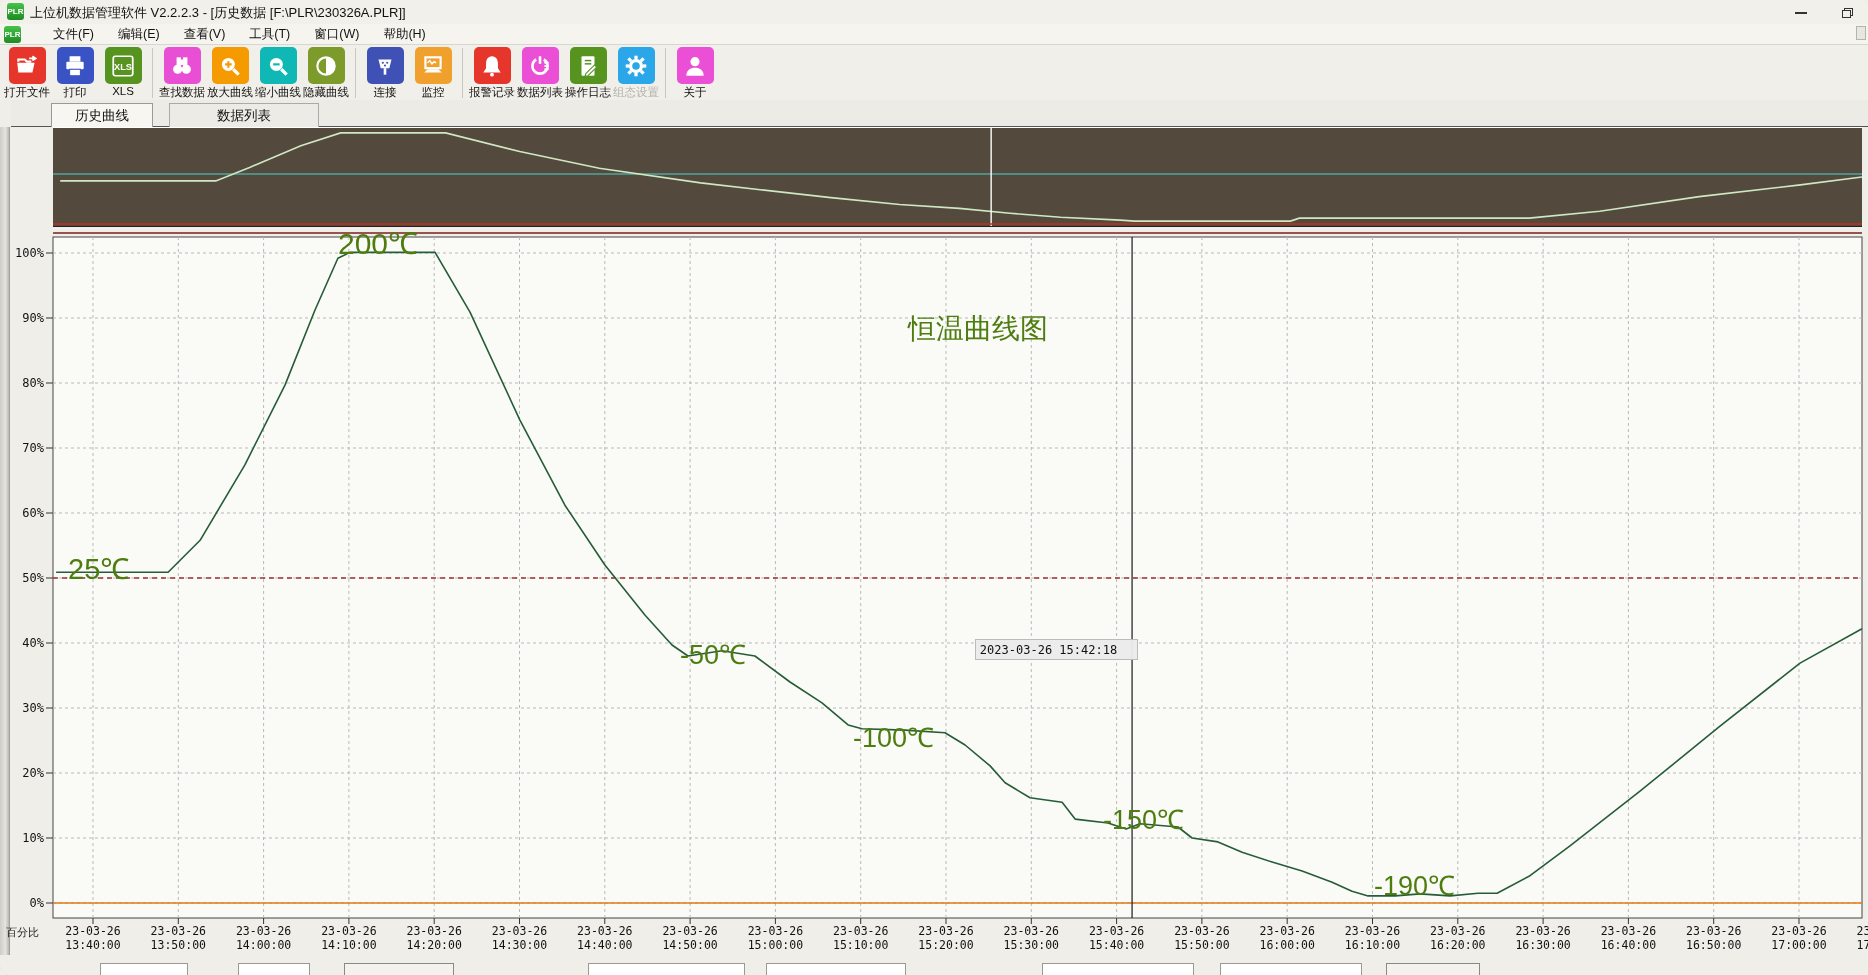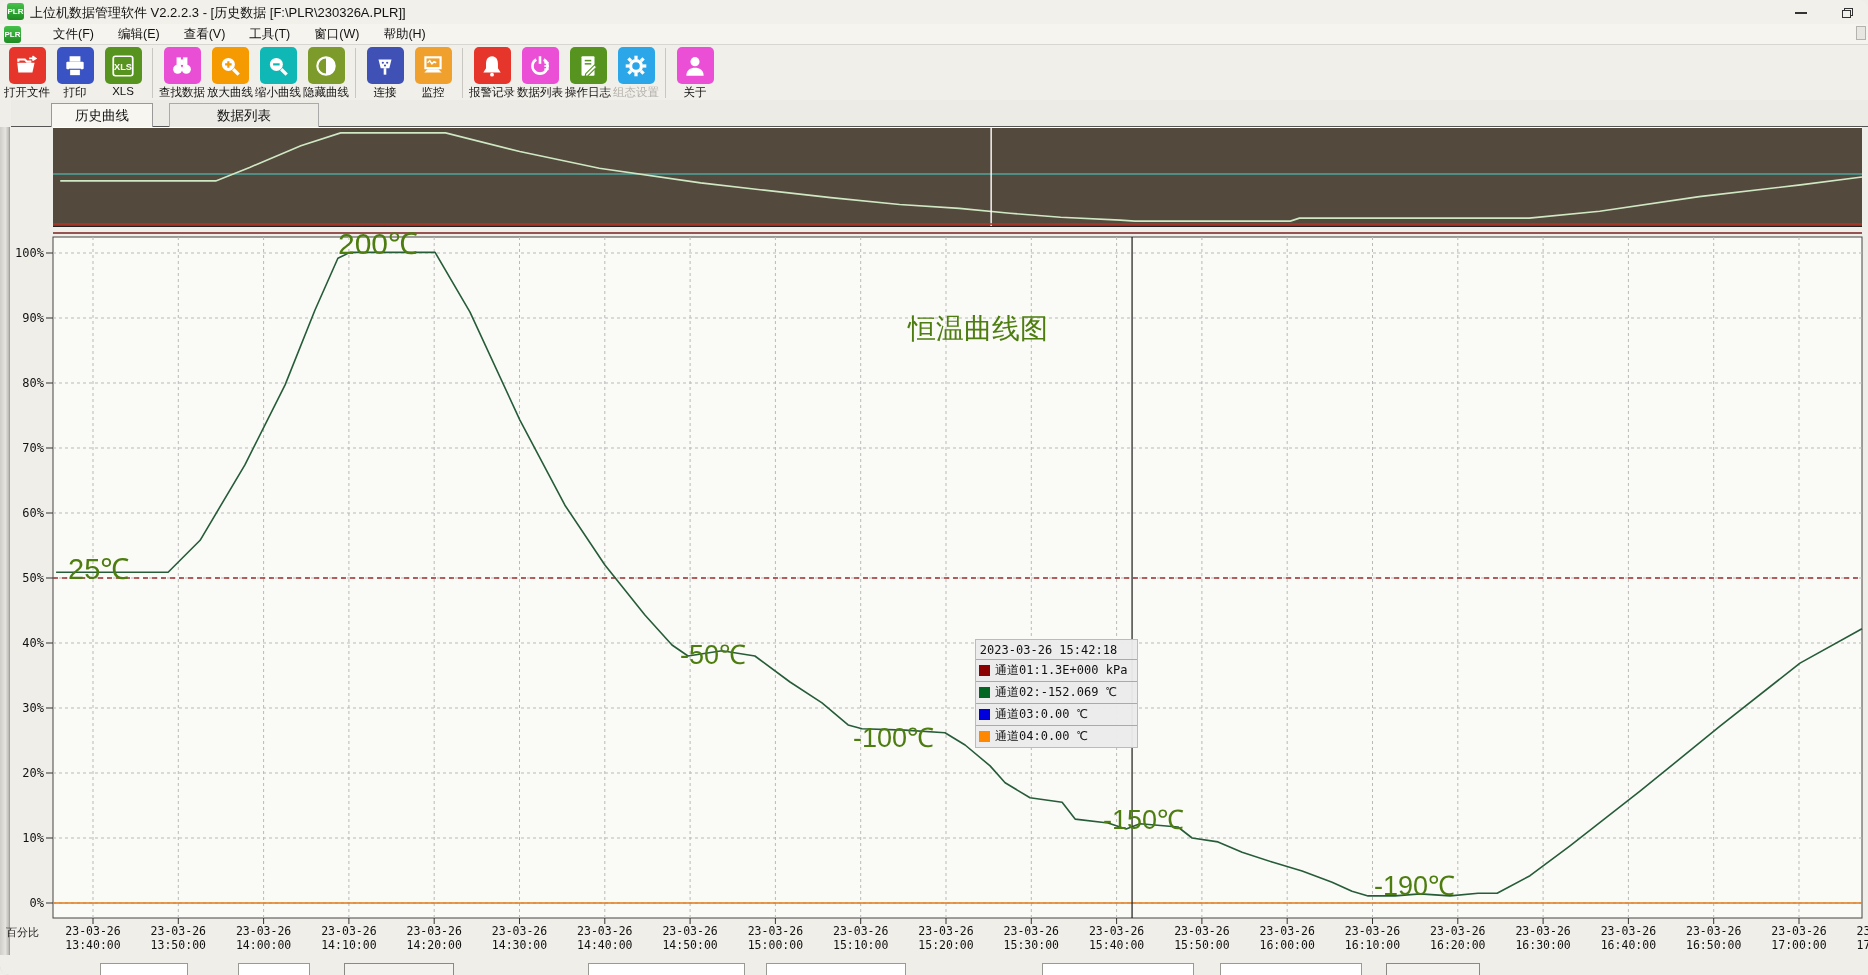--- a/index.html
+++ b/index.html
@@ -404,38 +404,20 @@
       <div class="txt anno" style="left: 1103px; top: 780px; font-size: 27px;">-150℃</div>
       <div class="txt anno" style="left: 1374px; top: 846px; font-size: 27px;">-190℃</div>
     </div>
 
   <div class="txt axis-unit" style="left:6px; top:925px;">百分比</div>
 
   <div class="txt anno" id="chart-title-anno" style="left: 908px; top: 290px; font-size: 28px;">恒温曲线图</div>
 
   <div class="tooltip">
     <div class="tt-head">2023-03-26 15:42:18</div>
-    <div id="tt-rows">
-        <div class="tt-row">
-          <div class="tt-swatch" style="background: rgb(139, 0, 0);"></div>
-          <span>通道01:1.3E+000 kPa</span>
-        </div>
-        <div class="tt-row">
-          <div class="tt-swatch" style="background: rgb(0, 102, 34);"></div>
-          <span>通道02:-152.069 ℃</span>
-        </div>
-        <div class="tt-row">
-          <div class="tt-swatch" style="background: rgb(0, 0, 221);"></div>
-          <span>通道03:0.00 ℃</span>
-        </div>
-        <div class="tt-row">
-          <div class="tt-swatch" style="background: rgb(255, 136, 0);"></div>
-          <span>通道04:0.00 ℃</span>
-        </div>
-      </div>
   </div>
 
   <div class="bottomrow" id="bottomrow">
       <div class="bctl input" style="left: 100px; width: 88px;"></div>
       <div class="bctl input" style="left: 238px; width: 72px;"></div>
       <div class="bctl btn" style="left: 344px; width: 110px;"></div>
       <div class="bctl lbl" style="left: 487px; width: 64px;"></div>
       <div class="bctl input" style="left: 588px; width: 157px;"></div>
       <div class="bctl input" style="left: 766px; width: 140px;"></div>
       <div class="bctl lbl" style="left: 936px; width: 64px;"></div>

